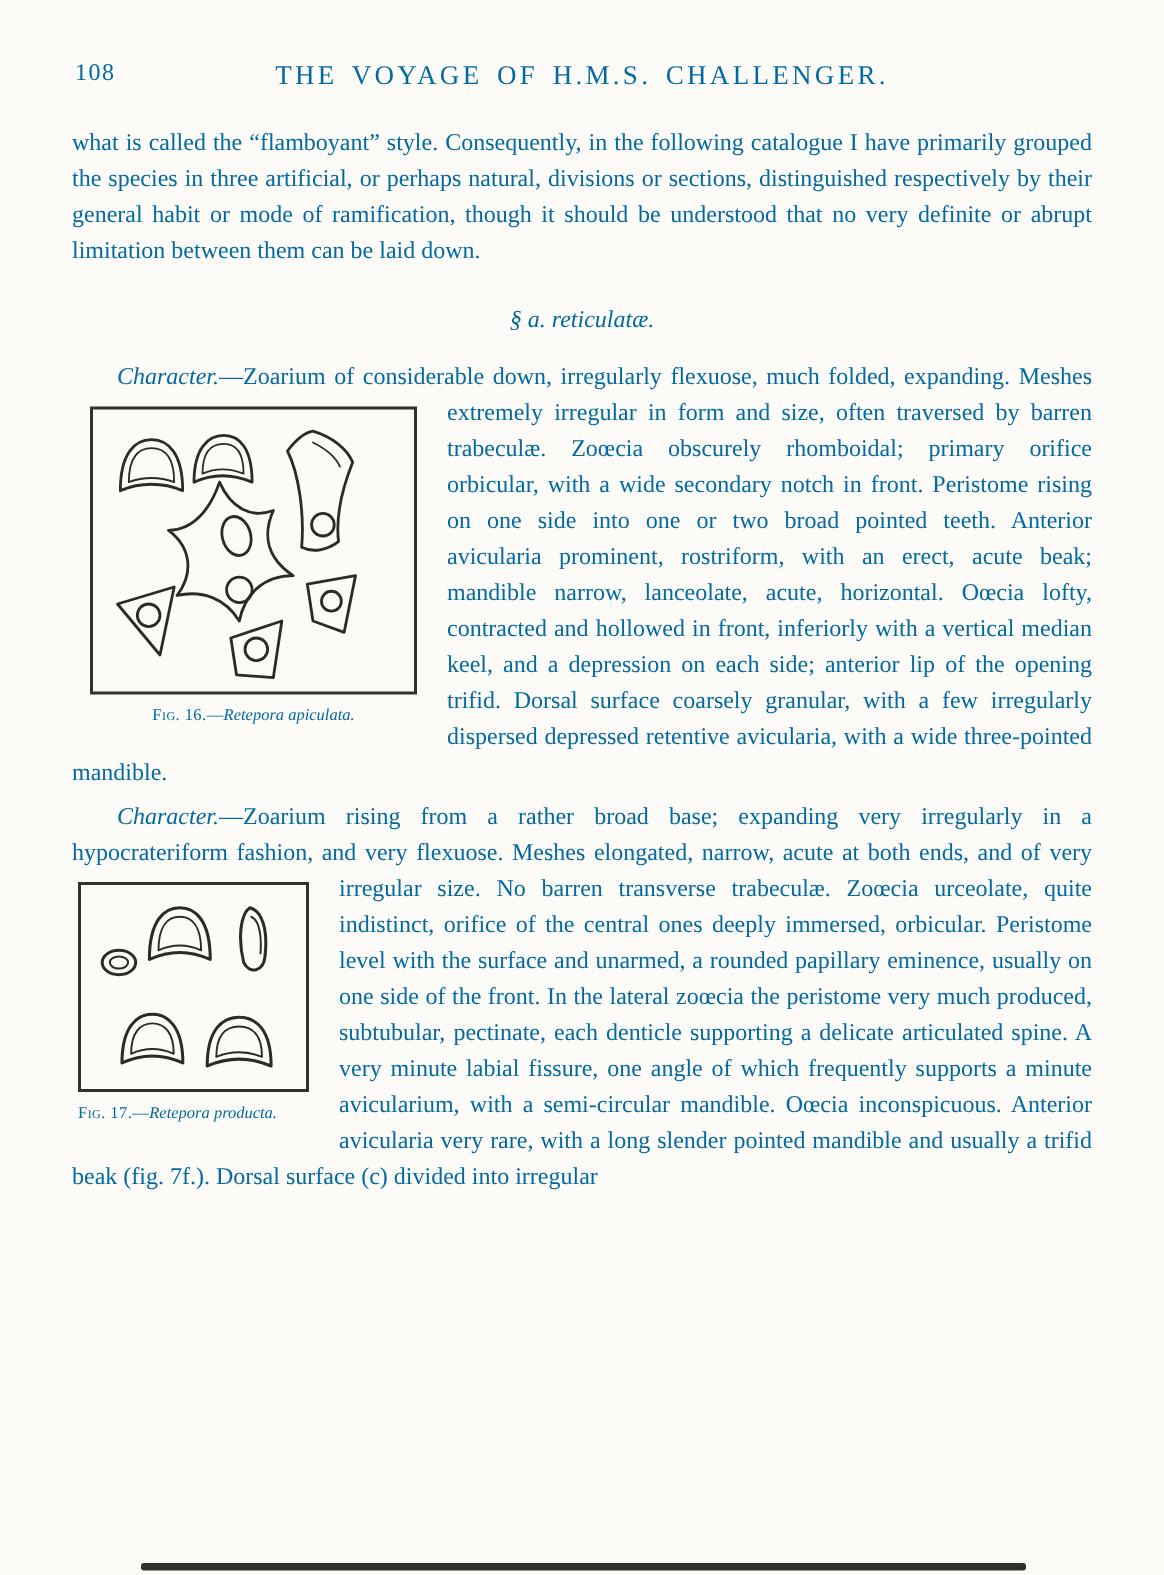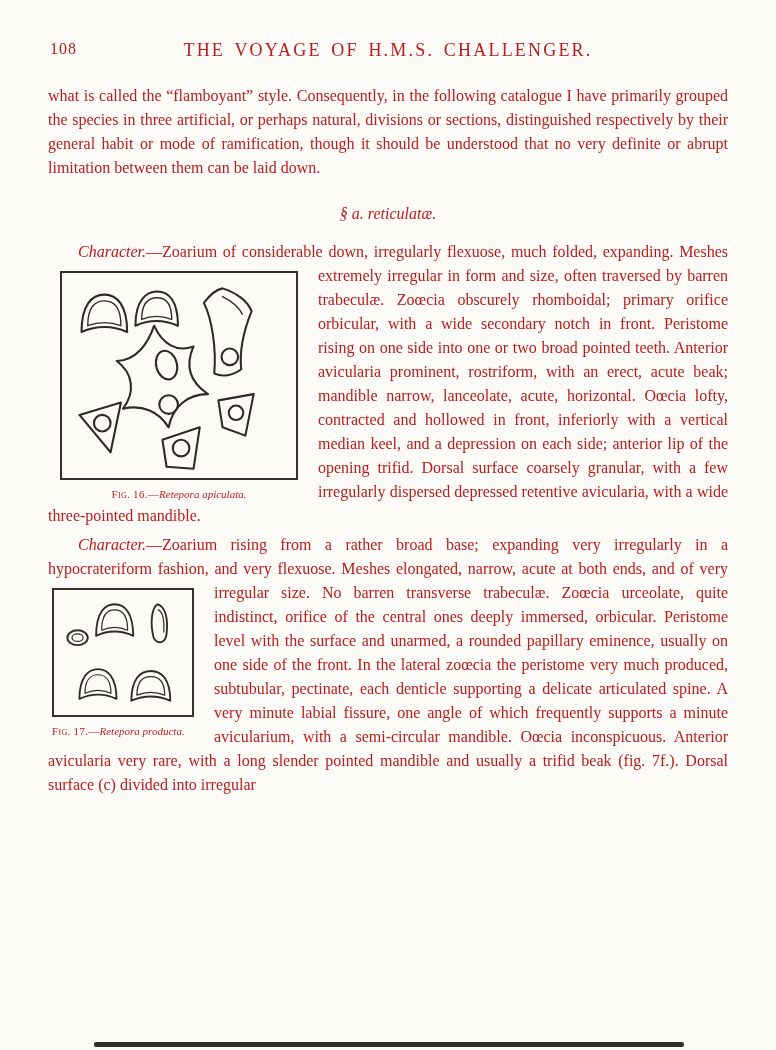--- a/index.html
+++ b/index.html
@@ -2,39 +2,39 @@
 <html><head>
 <meta charset="utf-8">
 <style>
   * { margin:0; padding:0; box-sizing:border-box; }
   html, body { background:#d8d5cf; }
   body { width:776px; height:1050px; font-family:"Liberation Serif","DejaVu Serif",serif; }
   .page {
     position:relative;
     width:776px; height:1050px;
     background:#fcfbf7;
-    color:#b91c1c;
+    color:#0369a1;
     font-size:16px;
     line-height:24px;
     padding:36px 48px 0 48px;
     overflow:hidden;
   }
   .page-header { position:relative; height:22px; }
   .page-number { position:absolute; left:2px; top:1px; font-size:16px; letter-spacing:1px; }
   .header-title { display:block; text-align:center; font-size:18px; letter-spacing:2.2px; word-spacing:3px; padding-top:2px; }
   .para { text-align:justify; }
   .intro { margin-top:26px; }
   .section-heading { text-align:center; font-weight:normal; font-size:16px; margin:22px 0 14px 0; font-style:italic; }
   .section-desc { text-indent:30px; }
   .species-title { margin-top:20px; padding-left:30px; text-align:left; }
   .char-para { margin-top:5px; text-indent:30px; display:flow-root; }
   .habitat { margin-top:5px; text-indent:30px; }
   .fig-float { float:left; display:block; text-indent:0; }
-  .fig16 { width:238px; margin:7px 20px 2px 12px; }
-  .fig17 { width:142px; margin:7px 20px 2px 4px; }
+  .fig16 { width:218px; margin:7px 20px 2px 12px; }
+  .fig17 { width:154px; margin:7px 20px 2px 4px; }
   .fig-box { display:block; border:2px solid #34312b; padding:5px; background:#fcfbf7; }
   .fig-box svg { display:block; width:100%; height:auto; }
   .fig-caption { display:block; margin-top:7px; font-size:11px; line-height:14px; }
   .fig16 .fig-caption { text-align:center; }
   .fig17 .fig-caption { text-align:left; }
   .smallcaps { font-variant:small-caps; letter-spacing:0.3px; }
   .scan-edge { position:absolute; left:94px; right:92px; bottom:3px; height:5px; background:#32302b; border-radius:2px; }
   i { }
   .drawing { stroke:#2e2b26; stroke-width:2; fill:none; stroke-linejoin:round; stroke-linecap:round; }
   .drawing-thin { stroke:#2e2b26; stroke-width:1.3; fill:none; stroke-linejoin:round; stroke-linecap:round; }

